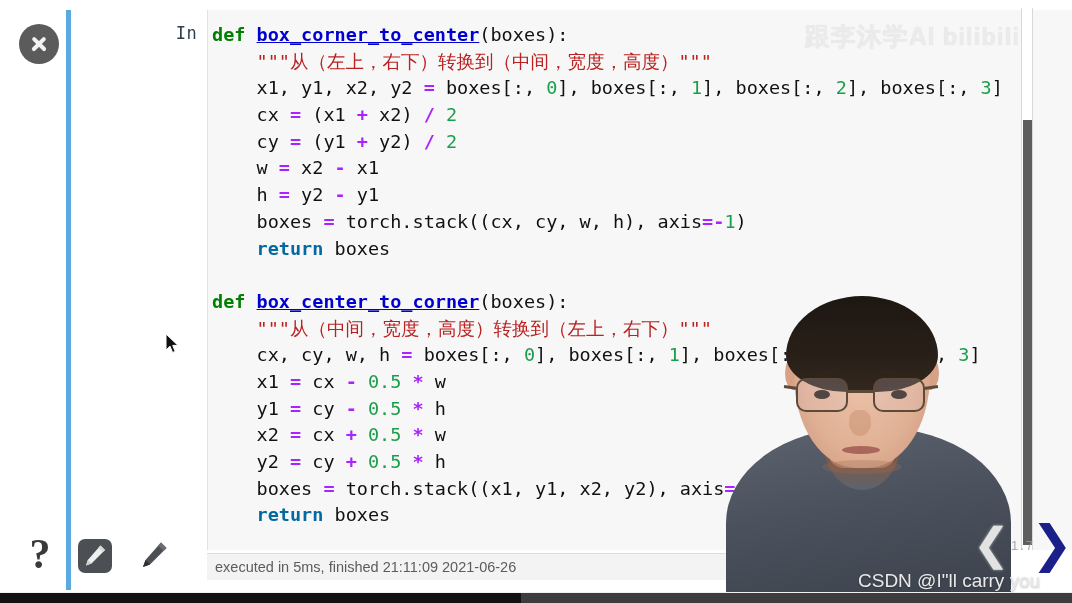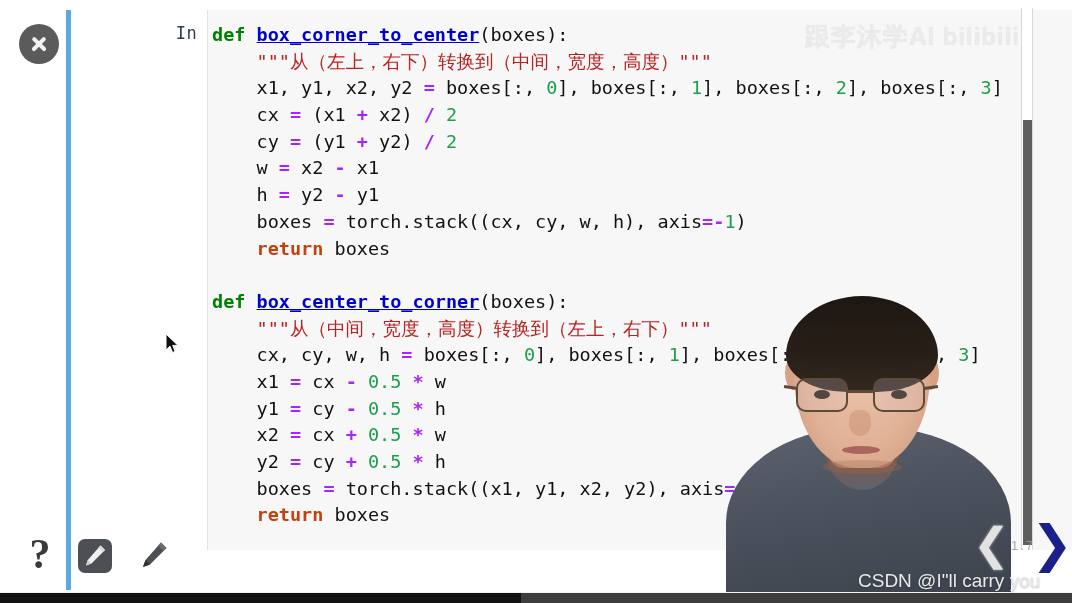--- a/index.html
+++ b/index.html
@@ -110,21 +110,21 @@
     position: absolute; left: 4px; top: 12px;
     width: 1400px;
     font-family: "DejaVu Sans Mono", monospace;
     font-size: 18.5px;
     line-height: 26.7px;
     color: #111111;
     white-space: pre;
   }
   .ln { display: block; height: 26.7px; }
   .k-def   { color: #008000; font-weight: bold; }
-  .k-ret   { color: #c2410c; font-weight: bold; }
+  .k-ret   { color: #0369a1; font-weight: bold; }
   .fname   { color: #0000d0; font-weight: bold; text-decoration: underline; }
   .str     { color: #ba2121; }
   .num     { color: #1a9e4b; }
   .op      { color: #aa22ff; font-weight: bold; }
   .plain   { color: #111111; }
 
   
   .exec-bar {
     position: absolute; left: 136px; top: 553px;
     width: 594px; height: 27px;
@@ -388,20 +388,21 @@
   </div>
 
   <div class="notebook">
 
     <div class="prompt">In [2]:</div>
 
     <div class="code-cell">
       <div class="code-pre" id="code-pre"><span class="ln"><span class="k-def">def </span><span class="fname">box_corner_to_center</span><span class="plain">(boxes):</span></span><span class="ln">    <span class="str">"""从（左上，右下）转换到（中间，宽度，高度）"""</span></span><span class="ln">    <span class="plain">x1, y1, x2, y2 </span><span class="op">=</span><span class="plain"> boxes[:, </span><span class="num">0</span><span class="plain">], boxes[:, </span><span class="num">1</span><span class="plain">], boxes[:, </span><span class="num">2</span><span class="plain">], boxes[:, </span><span class="num">3</span><span class="plain">]</span></span><span class="ln">    <span class="plain">cx </span><span class="op">=</span><span class="plain"> (x1 </span><span class="op">+</span><span class="plain"> x2) </span><span class="op">/</span><span class="plain"> </span><span class="num">2</span></span><span class="ln">    <span class="plain">cy </span><span class="op">=</span><span class="plain"> (y1 </span><span class="op">+</span><span class="plain"> y2) </span><span class="op">/</span><span class="plain"> </span><span class="num">2</span></span><span class="ln">    <span class="plain">w </span><span class="op">=</span><span class="plain"> x2 </span><span class="op">-</span><span class="plain"> x1</span></span><span class="ln">    <span class="plain">h </span><span class="op">=</span><span class="plain"> y2 </span><span class="op">-</span><span class="plain"> y1</span></span><span class="ln">    <span class="plain">boxes </span><span class="op">=</span><span class="plain"> torch.stack((cx, cy, w, h), axis</span><span class="op">=-</span><span class="num">1</span><span class="plain">)</span></span><span class="ln">    <span class="k-ret">return</span><span class="plain"> boxes</span></span><span class="ln">&nbsp;</span><span class="ln"><span class="k-def">def </span><span class="fname">box_center_to_corner</span><span class="plain">(boxes):</span></span><span class="ln">    <span class="str">"""从（中间，宽度，高度）转换到（左上，右下）"""</span></span><span class="ln">    <span class="plain">cx, cy, w, h </span><span class="op">=</span><span class="plain"> boxes[:, </span><span class="num">0</span><span class="plain">], boxes[:, </span><span class="num">1</span><span class="plain">], boxes[:, </span><span class="num">2</span><span class="plain">], boxes[:, </span><span class="num">3</span><span class="plain">]</span></span><span class="ln">    <span class="plain">x1 </span><span class="op">=</span><span class="plain"> cx </span><span class="op">-</span><span class="plain"> </span><span class="num">0.5</span><span class="plain"> </span><span class="op">*</span><span class="plain"> w</span></span><span class="ln">    <span class="plain">y1 </span><span class="op">=</span><span class="plain"> cy </span><span class="op">-</span><span class="plain"> </span><span class="num">0.5</span><span class="plain"> </span><span class="op">*</span><span class="plain"> h</span></span><span class="ln">    <span class="plain">x2 </span><span class="op">=</span><span class="plain"> cx </span><span class="op">+</span><span class="plain"> </span><span class="num">0.5</span><span class="plain"> </span><span class="op">*</span><span class="plain"> w</span></span><span class="ln">    <span class="plain">y2 </span><span class="op">=</span><span class="plain"> cy </span><span class="op">+</span><span class="plain"> </span><span class="num">0.5</span><span class="plain"> </span><span class="op">*</span><span class="plain"> h</span></span><span class="ln">    <span class="plain">boxes </span><span class="op">=</span><span class="plain"> torch.stack((x1, y1, x2, y2), axis</span><span class="op">=-</span><span class="num">1</span><span class="plain">)</span></span><span class="ln">    <span class="k-ret">return</span><span class="plain"> boxes</span></span></div>
     </div>
 
+    <div class="exec-bar">executed in 5ms, finished 21:11:09 2021-06-26</div>
   </div>
 
   <div class="vscroll-track"></div>
   <div class="vscroll-thumb"></div>
 
   <div class="wm-bili">
     <span class="wm-bili-text">跟李沐学AI</span>
     <span class="wm-bili-logo">bilibili</span>
   </div>
 

